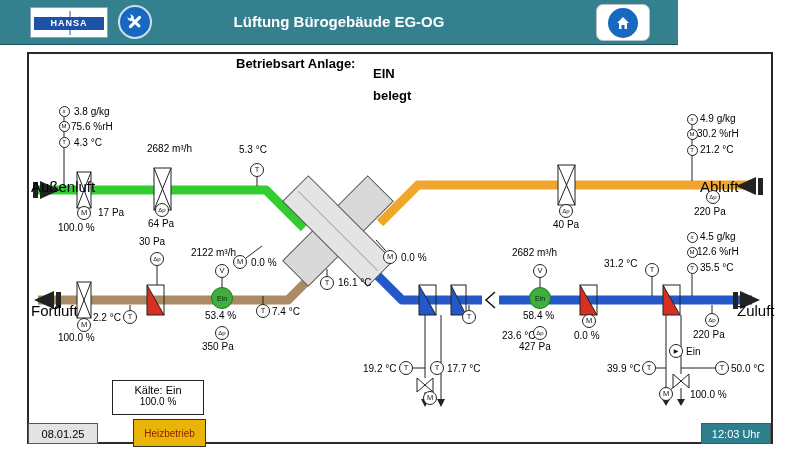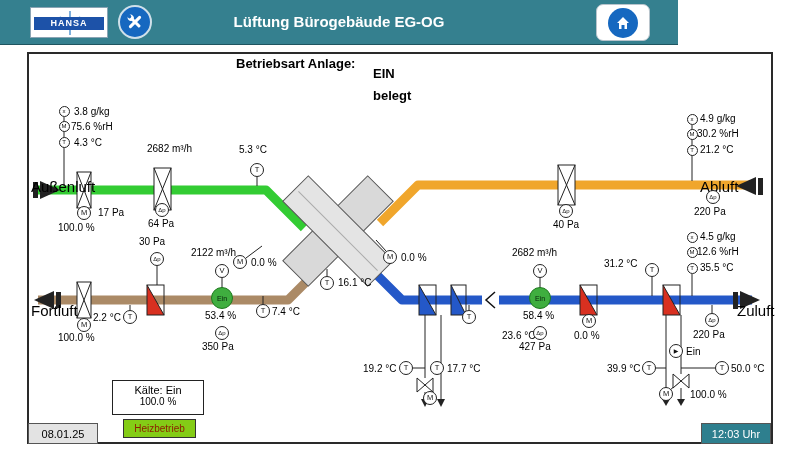--- a/index.html
+++ b/index.html
@@ -22,21 +22,21 @@
   .ann{position:absolute;font-size:10px;color:#000;white-space:nowrap;line-height:1.15}
   .ann.lbl{font-size:15px}
   .sensor{position:absolute;border:1px solid #222;border-radius:50%;background:#fff;color:#111;display:flex;align-items:center;justify-content:center;line-height:1;font-size:7.5px}
   .sensor.dp{font-size:6px}
   .sensor.icon{font-size:6px}
   .sensor.pump{font-size:6px}
   .sensor.fan{background:#3fae3f;border-color:#1f7a1f;color:#06220a;font-size:7px}
   .kaelte-box{position:absolute;left:112px;top:380px;width:92px;height:35px;border:1px solid #222;background:#fff;text-align:center;z-index:7}
   .kaelte-title{font-size:11px;margin-top:3px}
   .kaelte-value{font-size:10px}
-  .heiz-btn{position:absolute;left:123px;top:419px;width:73px;height:19px;background:#84cc16;border:1px solid #333;font-size:10px;color:#8c1d00;font-family:inherit;z-index:7;padding:0;cursor:pointer}
+  .heiz-btn{position:absolute;left:133px;top:419px;width:73px;height:28px;background:#eab308;border:1px solid #333;font-size:10px;color:#8c1d00;font-family:inherit;z-index:7;padding:0;cursor:pointer}
   .eta-btn{position:absolute;left:462px;top:412px;width:84px;height:26px;background:#b8b8b8;border:1px solid #444;font-size:11px;color:#000;font-family:inherit;z-index:7;padding:0;cursor:pointer}
   .date-box,.time-box{position:absolute;top:423px;width:70px;height:21px;border:1px solid #555;font-size:11px;display:flex;align-items:center;justify-content:center;z-index:7}
   .date-box{left:28px;background:#e3e3e3;color:#000}
   .time-box{left:701px;background:#2e7f8e;color:#fff}
 </style>
 </head>
 <body>
 
 <div id="app">
 

